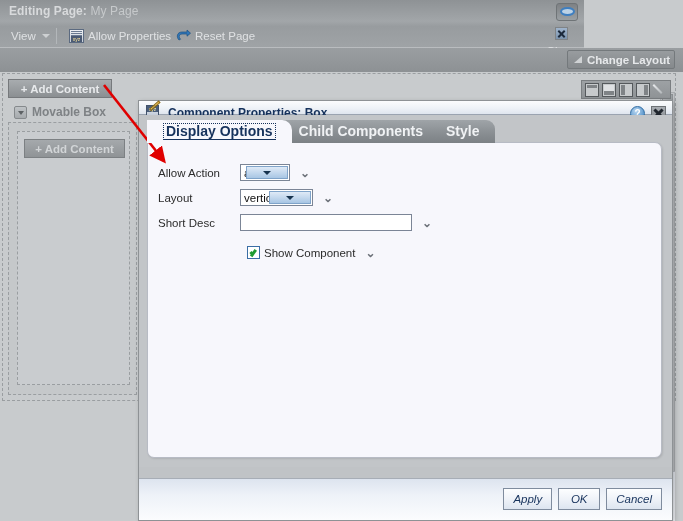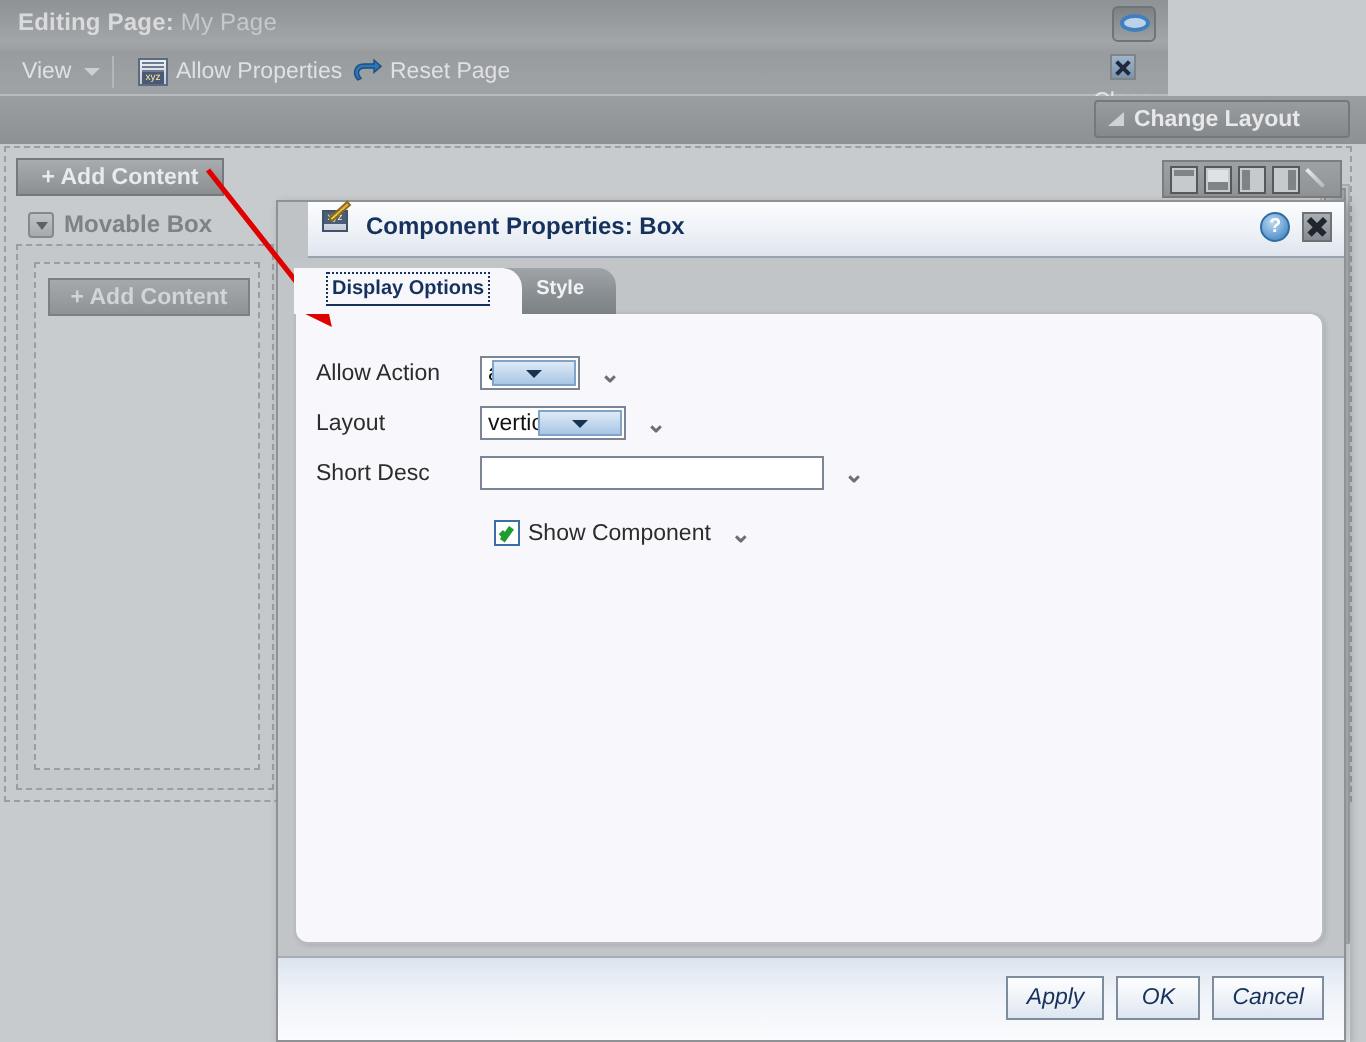--- a/index.html
+++ b/index.html
@@ -107,21 +107,21 @@
     background: #bcd2e6;
   }
 
   
   .changelayout-bar {
     position: absolute; left: 0; top: 48px; width: 683px; height: 24px;
     background: linear-gradient(to bottom,#9a9ea1,#8d9194);
   }
   .change-layout-btn {
     position: absolute; right: 8px; top: 2px;
-    height: 19px; padding: 0 24px 0 6px;
+    height: 19px; padding: 0 4px 0 6px;
     display: flex; align-items: center; gap: 5px;
     background: linear-gradient(to bottom,#989c9f,#85898c);
     border: 1px solid #74797c;
     border-radius: 2px;
     color: #e6e8ea; font-size: 11.5px; font-weight: bold;
     white-space: nowrap; cursor: default;
   }
   .ic-layout-tri {
     width: 0; height: 0;
     border-left: 8px solid transparent;
@@ -232,24 +232,23 @@
 
   
   .dialog {
     position: absolute; left: 138px; top: 100px;
     width: 535px; height: 421px;
     background: #c0c3c6;
     border: 1px solid #8e9295;
     box-shadow: 2px 2px 5px rgba(0,0,0,.22);
   }
   .dlg-titlebar {
-    position: relative; height: 28px;
+    position: relative; height: 14px;
     background: linear-gradient(to bottom,#fbfcfd 0%,#eef2f7 55%,#dfe5ee 100%);
     border-bottom: 1px solid #9aa3b0;
-    margin-left: 15px;
   }
   .dlg-icon {
     position: absolute; left: 6px; top: 4px; width: 17px; height: 17px;
   }
   .dlg-icon .sheet {
     position: absolute; left: 1px; top: 0px; width: 13px; height: 11px;
     background: linear-gradient(to bottom,#e7ecf3,#c3ccd9);
     border: 1px solid #41526b;
   }
   .dlg-icon .sheet:before {
@@ -299,21 +298,21 @@
   }
 
   
   .tabbar {
     position: absolute; left: 8px; top: 5px; right: 8px; height: 23px;
     display: flex; align-items: flex-end;
   }
   .tab {
     height: 23px; line-height: 22px;
     padding: 0 16px;
-    font-size: 10px; font-weight: bold;
+    font-size: 14px; font-weight: bold;
     white-space: nowrap; cursor: default;
     position: relative;
     border-top-right-radius: 9px;
     margin-right: -9px;
   }
   .tab.inactive {
     background: linear-gradient(to bottom,#9fa4a8 0%,#8a8f93 55%,#7c8185 100%);
     color: #f0f2f4;
     z-index: 1;
   }
@@ -525,20 +524,23 @@
           <span class="pen"></span>
       </span>
       <span class="dlg-title">Component Properties: Box</span>
       <span class="dlg-help">?</span>
       <span class="dlg-close"></span>
     </div>
 
     <div class="dlg-body">
 
       <div class="tabbar">
+        <div class="tab inactive t2" style="order:2">
+          <span>Child Components</span>
+        </div>
         <div class="tab inactive" style="order:3">
           <span>Style</span>
         </div>
         <div class="tab active" style="order:1">
           <span class="focus">Display Options</span>
         </div>
       </div>
 
       <div class="panel">
         <div class="form">

